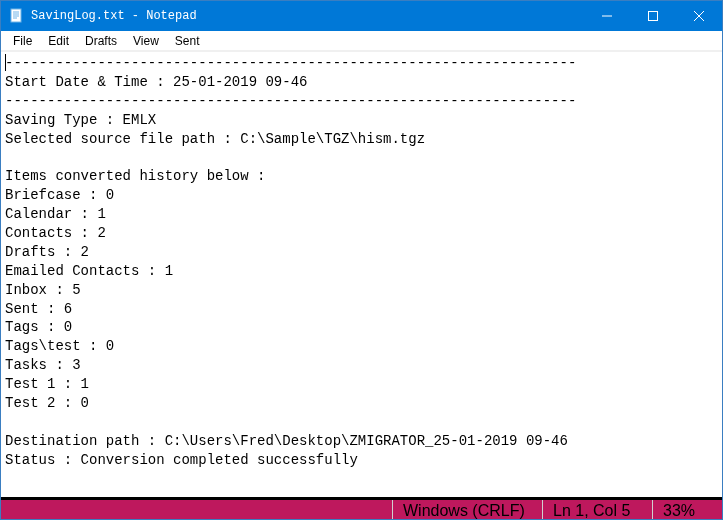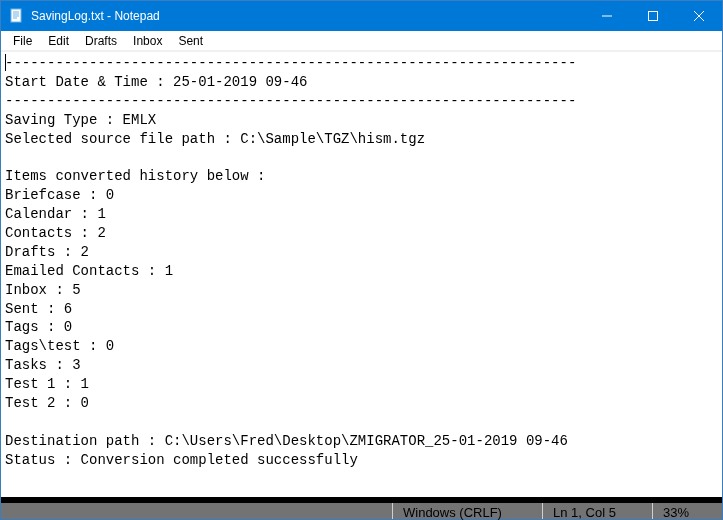--- a/index.html
+++ b/index.html
@@ -1,36 +1,36 @@
 <!DOCTYPE html>
 <html><head>
 <meta charset="utf-8">
 <style>
   * { box-sizing: border-box; margin: 0; padding: 0; }
   html, body { width: 723px; height: 520px; overflow: hidden; font-family: "Segoe UI", Tahoma, sans-serif; }
   .window { width: 723px; height: 520px; display: flex; flex-direction: column; border: 1px solid #3a7ec1; background: #fff; }
   .titlebar { height: 30px; background: #0078d7; color: #fff; display: flex; align-items: center; }
   .titlebar .icon { width: 16px; height: 16px; margin: 0 6px 0 8px; display: flex; align-items: center; justify-content: center; }
   .titlebar .icon svg { width: 16px; height: 16px; }
-  .titlebar .title { flex: 0 0 auto; font-size: 12px; line-height: 30px; }
+  .titlebar .title { flex: 0 0 auto; font-size: 12px; line-height: 30px; font-family: Liberation Mono, monospace; }
   .titlebar .spacer { flex: 1; }
   .winbtn { width: 46px; height: 30px; display: flex; align-items: center; justify-content: center; color: #fff; }
   .winbtn svg { width: 10px; height: 10px; }
   .menubar { height: 20px; background: #fff; display: flex; align-items: center; padding: 0 4px; font-size: 12px; border-bottom: 1px solid #f0f0f0; }
   .menuitem { padding: 1px 8px; cursor: default; }
   .editor { flex: 1; position: relative; background: #fff; border-top: 1px solid #f0f0f0; }
   .editor textarea {
     width: 100%; height: 100%; border: none; outline: none; resize: none;
     font-family: Consolas, "Courier New", monospace; font-size: 14px;
     padding: 2px 4px; line-height: 1.35; white-space: pre; overflow: auto;
     color: #000;
   }
   .caret { position: absolute; left: 4px; top: 2px; width: 1px; height: 17px; background: #000; animation: blink 1s step-end infinite; pointer-events:none; }
   @keyframes blink { 50% { opacity: 0; } }
-  .statusbar { height: 22px; background: #737373; border-top: 6px solid #000000; display: flex; font-size: 13px; color: #000; }
+  .statusbar { height: 22px; background: #be185d; border-top: 3px solid #000000; display: flex; font-size: 16px; color: #000; }
   .statusbar .cell { border-left: 1px solid #d0d0d0; padding: 2px 10px 0 10px; display: flex; align-items: center; }
   .statusbar .fill { flex: 1; }
 </style>
 </head>
 <body>
 
 <div class="window">
 
   <div class="titlebar">
     <span class="icon">
@@ -59,21 +59,21 @@
           <line x1="0" y1="0" x2="10" y2="10" stroke="#fff" stroke-width="1"></line>
           <line x1="10" y1="0" x2="0" y2="10" stroke="#fff" stroke-width="1"></line>
         </svg>
     </div>
   </div>
 
   <div class="menubar">
     <div class="menuitem">File</div>
     <div class="menuitem">Edit</div>
     <div class="menuitem">Drafts</div>
-    <div class="menuitem">Inbox</div>
+    <div class="menuitem">View</div>
     <div class="menuitem">Sent</div>
   </div>
 
   <div class="editor">
     <textarea spellcheck="false" style="">--------------------------------------------------------------------
 Start Date &amp; Time : 25-01-2019 09-46
 --------------------------------------------------------------------
 Saving Type : EMLX
 Selected source file path : C:\Sample\TGZ\hism.tgz
 

